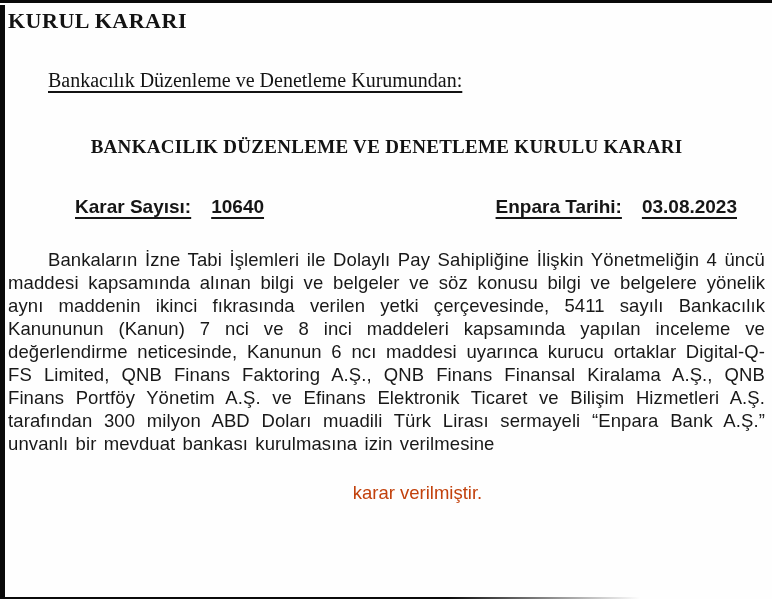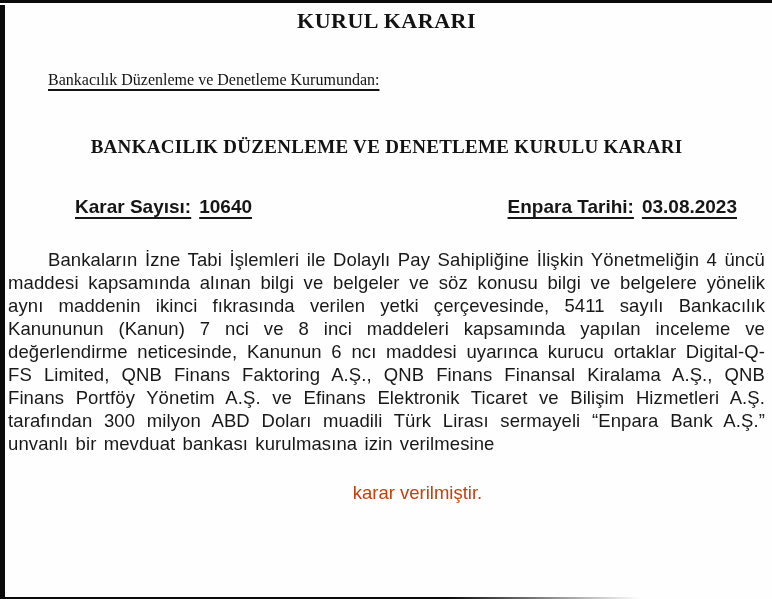--- a/index.html
+++ b/index.html
@@ -34,32 +34,32 @@
     bottom: 0; left: 0;
     width: 640px; height: 2px;
     background: linear-gradient(to right, #0a0a0a 70%, rgba(10,10,10,0));
   }
   .content {
     position: absolute;
     top: 0; left: 8px; right: 7px;
   }
   .doc-title {
     margin: 9px 0 0 0;
-    text-align: center;
+    text-align: left;
     font-family: "Liberation Serif", serif;
     font-weight: bold;
     font-size: 22px;
     line-height: 24px;
     letter-spacing: 0.5px;
     color: #131313;
   }
   .authority {
     margin: 34px 0 0 40px;
     font-family: "Liberation Serif", serif;
-    font-size: 16px;
+    font-size: 20px;
     line-height: 26px;
     color: #131313;
     text-decoration: underline;
     text-decoration-thickness: 2px;
     text-underline-offset: 4px;
   }
   .heading {
     margin: 43px 0 0 0;
     text-align: center;
     font-family: "Liberation Serif", serif;
@@ -72,21 +72,21 @@
   .meta-row {
     margin: 38px 0 0 0;
     display: flex;
     justify-content: space-between;
     font-weight: bold;
     font-size: 19px;
     line-height: 22px;
   }
   .meta {
     display: inline-flex;
-    gap: 8px;
+    gap: 20px;
     text-decoration: underline;
     text-decoration-thickness: 2px;
     text-underline-offset: 4px;
   }
   .meta-number { margin-left: 67px; }
   .meta-date   { margin-right: 28px; }
   .body-par {
     margin: 0;
     text-align: justify;
     font-size: 18.5px;

